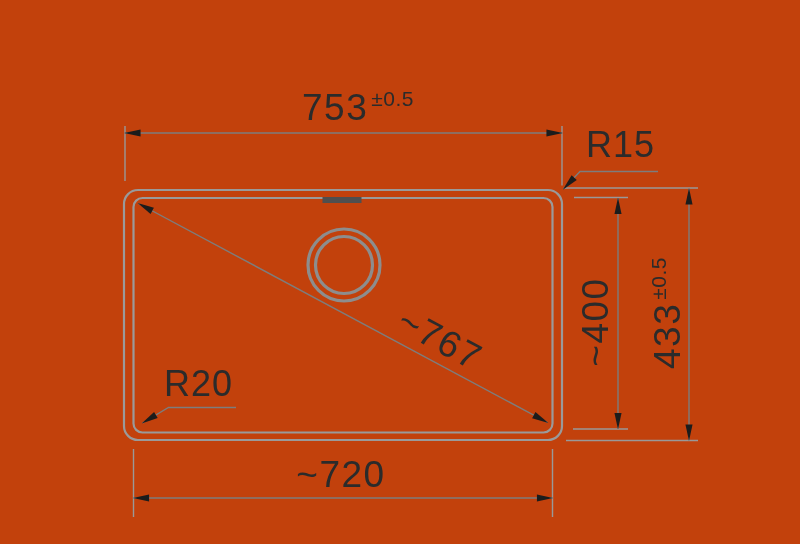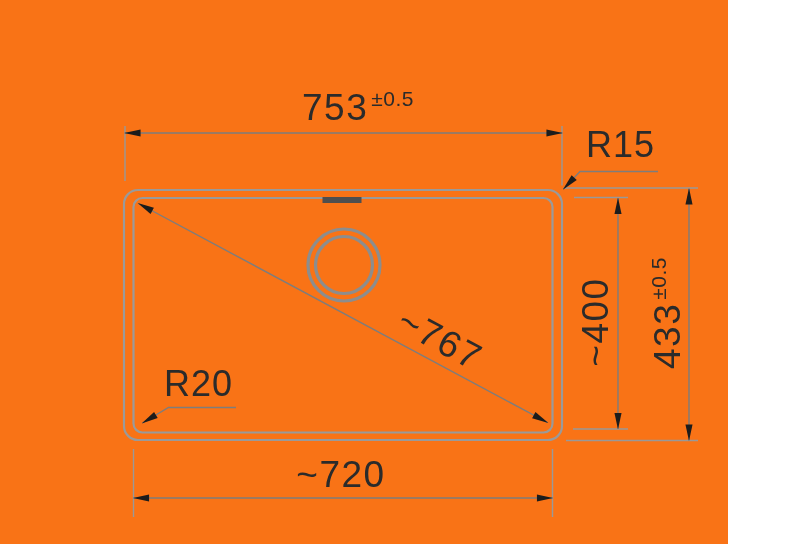--- a/index.html
+++ b/index.html
@@ -2,23 +2,23 @@
 <html><head>
 <meta charset="utf-8">
 <style>
   html, body {
     margin: 0;
     padding: 0;
     background: #ffffff;
   }
   .page {
     position: relative;
-    width: 728px;
+    width: 800px;
     height: 544px;
-    background: #f97316;
+    background: #c2410c;
     font-family: "Liberation Sans", sans-serif;
     overflow: hidden;
   }
   svg {
     display: block;
   }
   svg text {
     fill: #2b2b2b;
     font-family: "Liberation Sans", sans-serif;
   }

